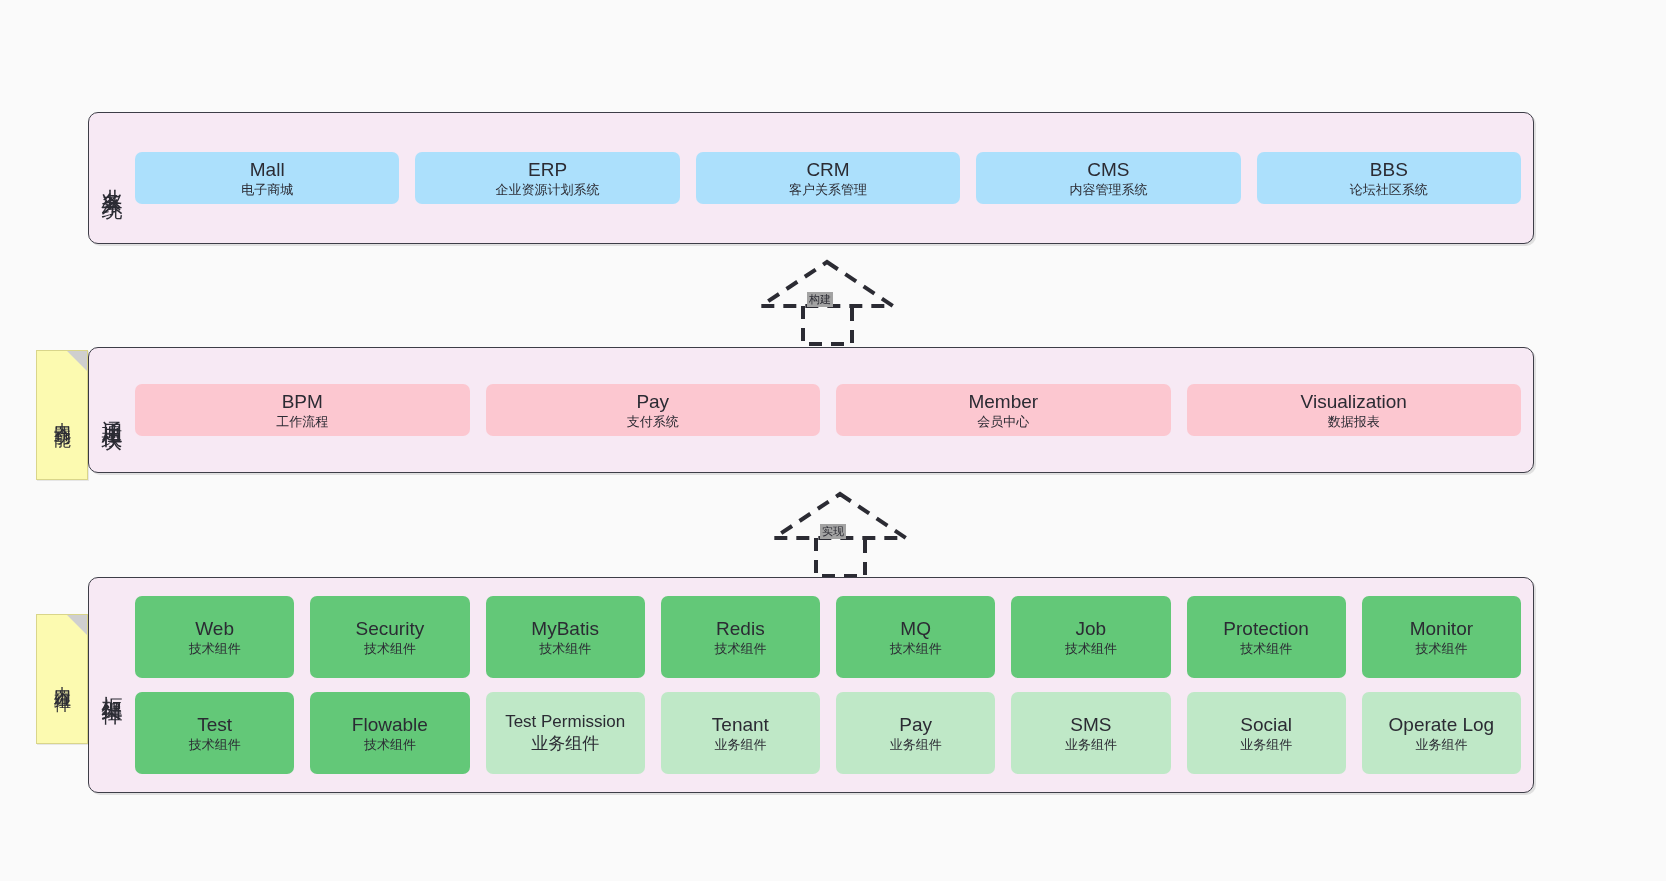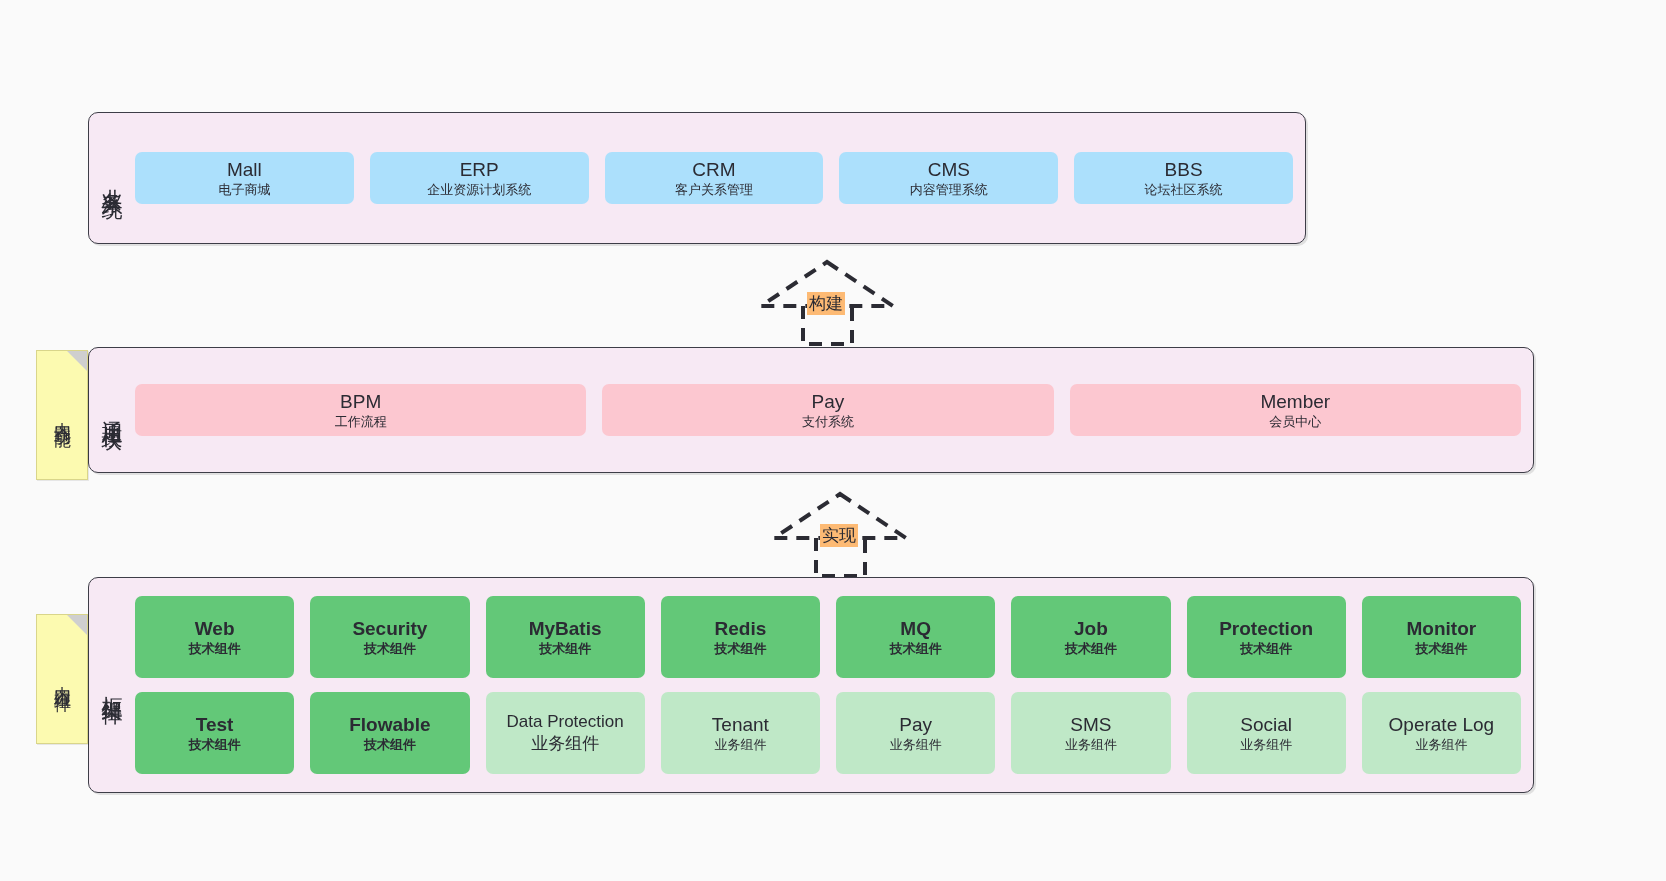--- a/index.html
+++ b/index.html
@@ -77,21 +77,21 @@
     user-select: none;
   }
   .card .t1 { font-size: 19px; }
   .card .t2 { font-size: 13px; }
   .card.three .t1,
   .card.three .t2 { font-size: 17px; }
 
   .c-blue      { background: #ace0fc; }
   .c-red       { background: #f4636b; }
   .c-pink      { background: #fcc7d0; }
-  .c-green     { background: #63c878; font-weight: bold; }
+  .c-green     { background: #63c878; }
   .c-lgreen    { background: #bfe8c7; }
 
   
   .note {
     position: absolute;
     width: 52px;
     background: #fcfab0;
     border: 1px solid #d9d58a;
     display: flex;
     align-items: center;
@@ -118,34 +118,34 @@
 
   
   .arrow {
     position: absolute;
     width: 160px;
     height: 100px;
   }
   .arrow svg { width: 100%; height: 100%; display: block; }
   .arrow-label {
     position: absolute;
-    font-size: 17px;
+    font-size: 11px;
     color: #2b2b33;
-    background: #fdba74;
+    background: #a3a3a3;
     padding: 0 2px;
     user-select: none;
     white-space: nowrap;
   }
 </style>
 </head>
 <body>
 
 <div class="canvas">
 
-  <div class="band" style="left:88px; top:112px; width:1218px; height:132px;">
+  <div class="band" style="left:88px; top:112px; width:1446px; height:132px;">
     <div class="band-title">业务系统</div>
     <div class="band-body">
       <div class="row">
 
         <div class="card c-blue">
           <span class="t1">Mall</span>
           <span class="t2">电子商城</span>
         </div>
 
 
@@ -203,20 +203,24 @@
         <div class="card c-pink">
           <span class="t1">Pay</span>
           <span class="t2">支付系统</span>
         </div>
 
         <div class="card c-pink">
           <span class="t1">Member</span>
           <span class="t2">会员中心</span>
         </div>
 
+        <div class="card c-pink">
+          <span class="t1">Visualization</span>
+          <span class="t2">数据报表</span>
+        </div>
 
       </div>
     </div>
   </div>
 
   <div class="arrow" style="left:768px; top:488px; width:145px; height:92px;">
     <svg viewBox="0 0 145 92" xmlns="http://www.w3.org/2000/svg">
       <path d="M 72 6 L 138 50 L 6 50 Z" fill="none" stroke="#2b2b33" stroke-width="4" stroke-dasharray="13 9" stroke-linecap="butt"></path>
       <path d="M 48 50 L 48 88 L 97 88 L 97 50" fill="none" stroke="#2b2b33" stroke-width="4" stroke-dasharray="13 9"></path>
     </svg>
@@ -282,21 +286,21 @@
           <span class="t1">Test</span>
           <span class="t2">技术组件</span>
         </div>
 
         <div class="card c-green">
           <span class="t1">Flowable</span>
           <span class="t2">技术组件</span>
         </div>
 
         <div class="card c-lgreen three">
-          <span class="t1">Data Protection</span>
+          <span class="t1">Test Permission</span>
           <span class="t2">业务组件</span>
         </div>
 
         <div class="card c-lgreen">
           <span class="t1">Tenant</span>
           <span class="t2">业务组件</span>
         </div>
 
         <div class="card c-lgreen">
           <span class="t1">Pay</span>

